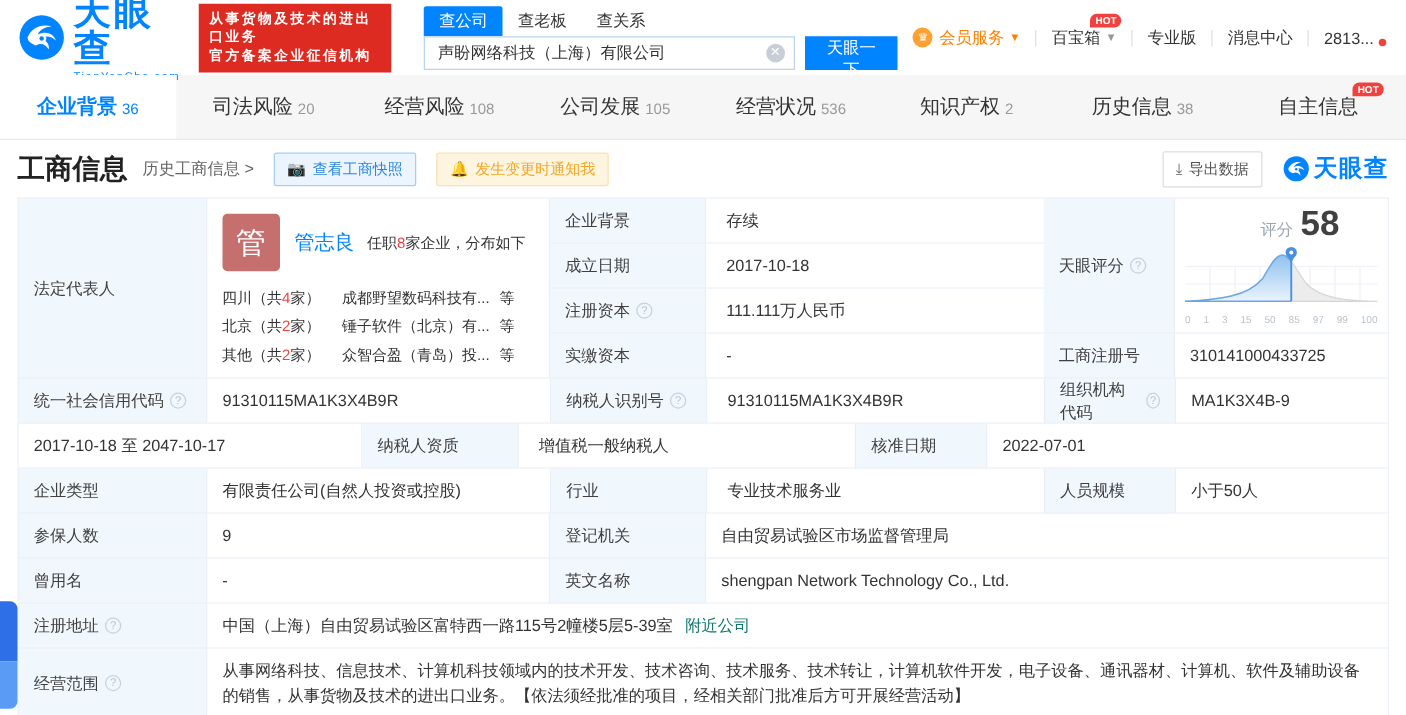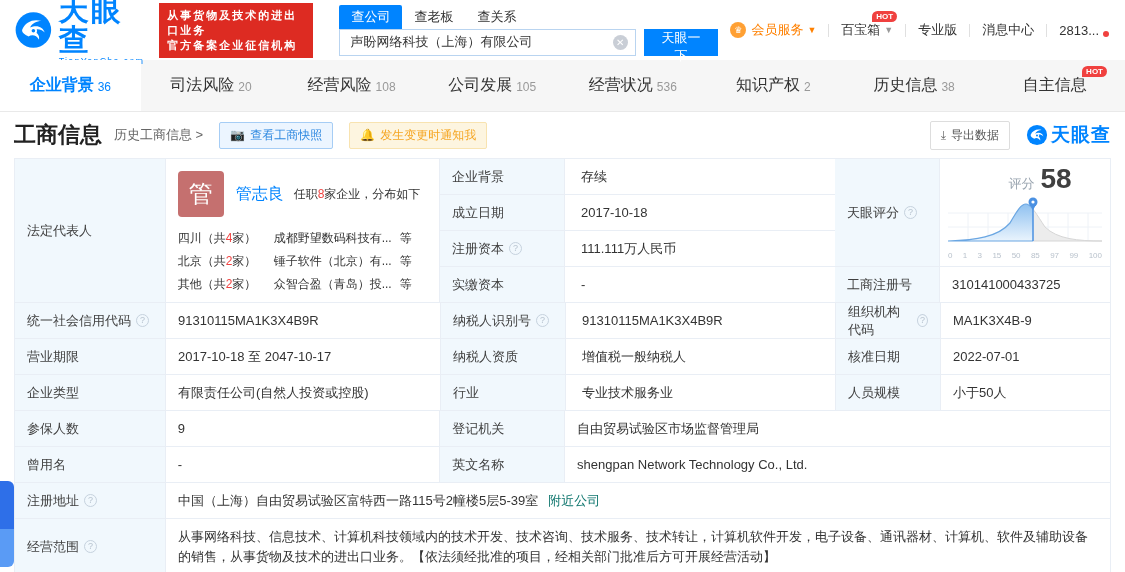--- a/index.html
+++ b/index.html
@@ -355,21 +355,20 @@
       </div>
     <div class="cell value w4">91310115MA1K3X4B9R</div>
     <div class="cell label w5">
         <span>组织机构代码</span>
         <span class="help-icon">?</span>
       </div>
     <div class="cell value w6">MA1K3X4B-9</div>
   </div>
 
   <div class="trow" style="height:36px">
-    <div class="cell label w1">营业期限</div>
     <div class="cell value w2">2017-10-18 至 2047-10-17</div>
     <div class="cell label w3">纳税人资质</div>
     <div class="cell value w4">增值税一般纳税人</div>
     <div class="cell label w5">核准日期</div>
     <div class="cell value w6">2022-07-01</div>
   </div>
 
   <div class="trow" style="height:36px">
     <div class="cell label w1">企业类型</div>
     <div class="cell value w2">有限责任公司(自然人投资或控股)</div>

